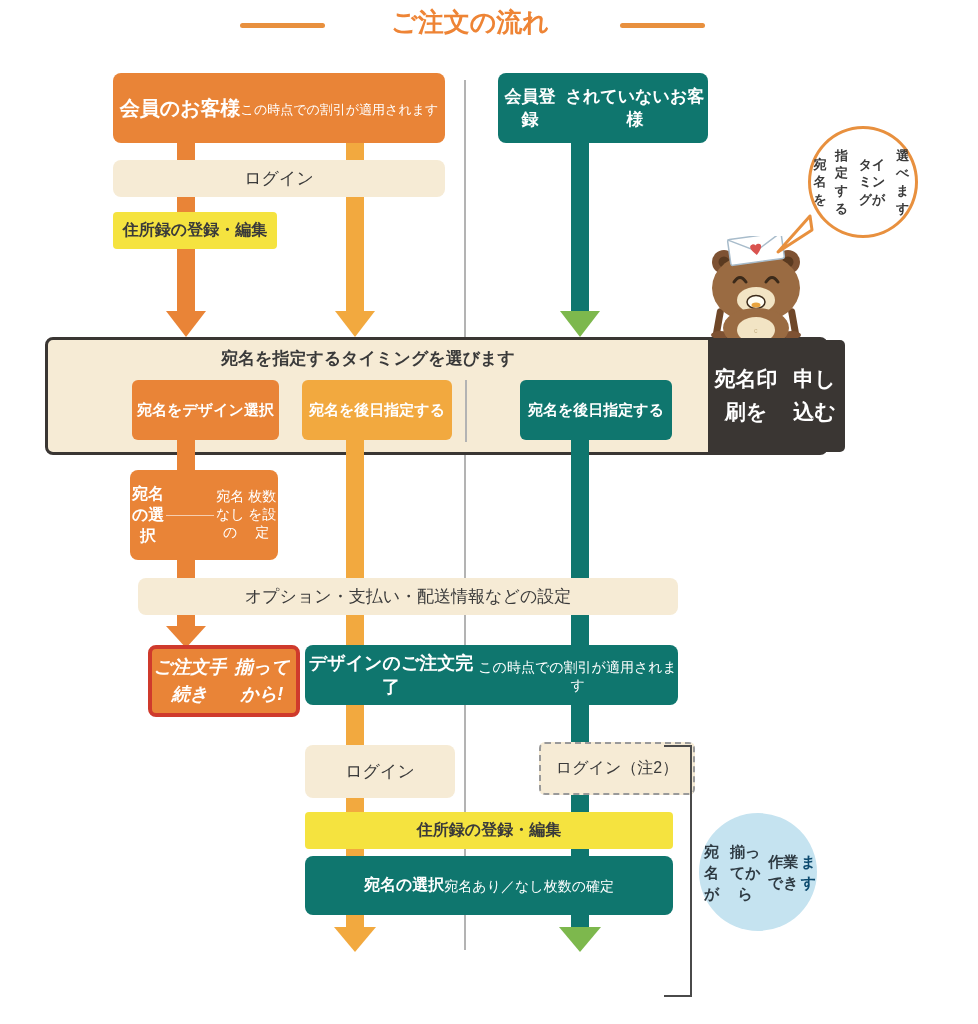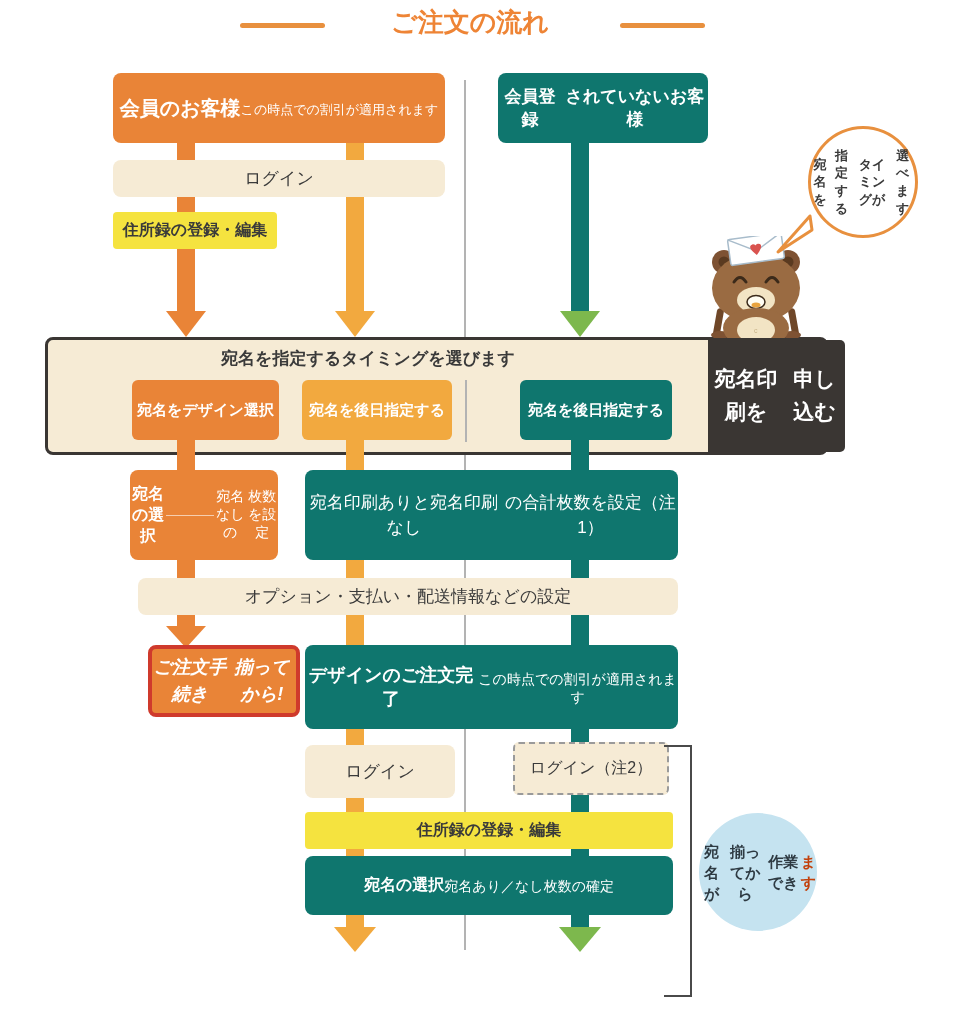--- a/index.html
+++ b/index.html
@@ -74,43 +74,39 @@
   <div class="stem orange" style="left:177px;top:437px;width:18px;height:141px;"></div>
   <div class="stem lorange" style="left:346px;top:437px;width:18px;height:141px;"></div>
   <div class="stem green" style="left:571px;top:437px;width:18px;height:141px;"></div>
 
   <div class="abs box orange" style="left:110px;top:470px;width:148px;height:90px;">
     <span class="b white" style="font-size:16px;font-weight:800;">宛名の選択</span>
     <div class="sep"></div>
     <span class="b white" style="font-size:14px;">宛名なしの</span>
     <span class="b white" style="font-size:14px;">枚数を設定</span>
   </div>
-  <div class="abs box green" style="left:285px;top:470px;width:373px;height:90px;">
-    <span class="b white" style="font-size:17px;line-height:1.5;">宛名印刷ありと宛名印刷なし</span>
-    <span class="b white" style="font-size:17px;line-height:1.5;">の合計枚数を設定（注1）</span>
-  </div>
 
   <div class="abs box beige dark-text" style="left:118px;top:578px;width:540px;height:37px;font-size:17px;">オプション・支払い・配送情報などの設定</div>
 
   <div class="stem orange" style="left:177px;top:615px;width:18px;height:12px;"></div>
   <div class="head" style="left:166px;top:626px;border-top:22px solid #E98437;"></div>
   <div class="stem lorange" style="left:346px;top:615px;width:18px;height:300px;"></div>
   <div class="stem green" style="left:571px;top:615px;width:18px;height:300px;"></div>
 
   <div class="abs box orange" style="left:128px;top:645px;width:152px;height:72px;border:4px solid #CF3A2C;font-style:italic;">
     <span class="b white" style="font-size:18px;font-weight:800;line-height:1.5;">ご注文手続き</span>
     <span class="b white" style="font-size:18px;font-weight:800;line-height:1.5;">揃ってから!</span>
   </div>
-  <div class="abs box green" style="left:285px;top:645px;width:373px;height:84px;">
+  <div class="abs box green" style="left:285px;top:645px;width:373px;height:60px;">
     <span class="b white" style="font-size:18px;font-weight:800;">デザインのご注文完了</span>
     <span class="b white" style="font-size:14px;margin-top:4px;">この時点での割引が適用されます</span>
   </div>
 
   <div class="abs box beige dark-text" style="left:285px;top:745px;width:150px;height:53px;font-size:17px;">ログイン</div>
-  <div class="abs box beige dark-text" style="left:493px;top:742px;width:156px;height:53px;font-size:16px;border:2px dashed #9a9a9a;border-radius:6px;">ログイン（注2）</div>
+  <div class="abs box beige dark-text" style="left:519px;top:742px;width:156px;height:53px;font-size:16px;border:2px dashed #9a9a9a;border-radius:6px;">ログイン（注2）</div>
 
   <div class="abs box yellow dark-text" style="left:285px;top:812px;width:368px;height:37px;font-size:16px;font-weight:700;border-radius:4px;">住所録の登録・編集</div>
 
   <div class="abs box green" style="left:285px;top:856px;width:368px;height:59px;">
     <span class="b white" style="font-size:16px;font-weight:800;">宛名の選択</span>
     <span class="b white" style="font-size:14px;margin-top:3px;">宛名あり／なし枚数の確定</span>
   </div>
 
   <div class="stem lorange" style="left:346px;top:915px;width:18px;height:13px;"></div>
   <div class="head-sm" style="left:334px;top:927px;border-top:25px solid #F2A93F;"></div>
@@ -119,21 +115,21 @@
 
 
   <div class="abs" style="left:690px;top:745px;width:2px;height:252px;background:#4a4a4a;"></div>
   <div class="abs" style="left:664px;top:745px;width:28px;height:2px;background:#4a4a4a;"></div>
   <div class="abs" style="left:664px;top:995px;width:28px;height:2px;background:#4a4a4a;"></div>
 
   <div class="abs box" style="left:679px;top:813px;width:118px;height:118px;border-radius:50%;background:#C5E3F0;">
     <span class="b" style="font-size:15px;font-weight:800;color:#2E3A42;line-height:1.4;">宛名が</span>
     <span class="b" style="font-size:15px;font-weight:800;color:#2E3A42;line-height:1.4;">揃ってから</span>
     <span class="b" style="font-size:15px;font-weight:800;color:#2E3A42;line-height:1.4;">作業でき</span>
-    <span class="b" style="font-size:15px;font-weight:800;color:#c2410c;line-height:1.4;">ます</span>
+    <span class="b" style="font-size:15px;font-weight:800;color:#0c4a6e;line-height:1.4;">ます</span>
   </div>
 
   <svg class="abs" style="left:698px;top:236px;" width="116" height="102" viewBox="0 0 116 102">
     <rect x="17" y="72" width="7" height="28" rx="3" fill="#6F4728" transform="rotate(10 20 86)"></rect>
     <rect x="92" y="72" width="7" height="28" rx="3" fill="#6F4728" transform="rotate(-10 96 86)"></rect>
     <ellipse cx="22" cy="99" rx="9" ry="4" fill="#7E5233"></ellipse>
     <ellipse cx="94" cy="99" rx="9" ry="4" fill="#7E5233"></ellipse>
     <circle cx="26" cy="26" r="12" fill="#7E5233"></circle>
     <circle cx="26" cy="26" r="5.5" fill="#5A3A20"></circle>
     <circle cx="90" cy="26" r="12" fill="#7E5233"></circle>

